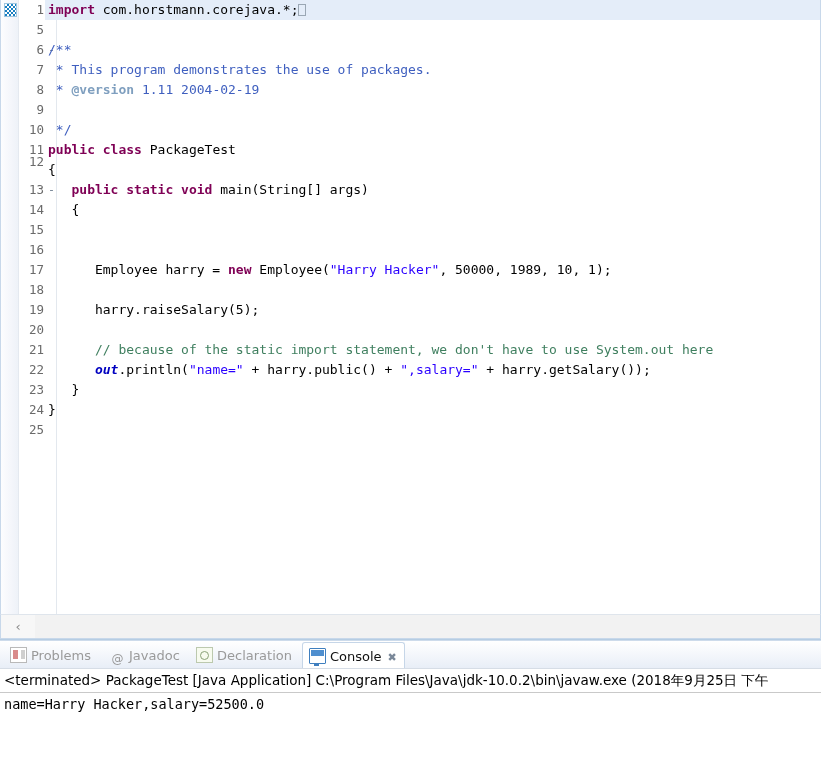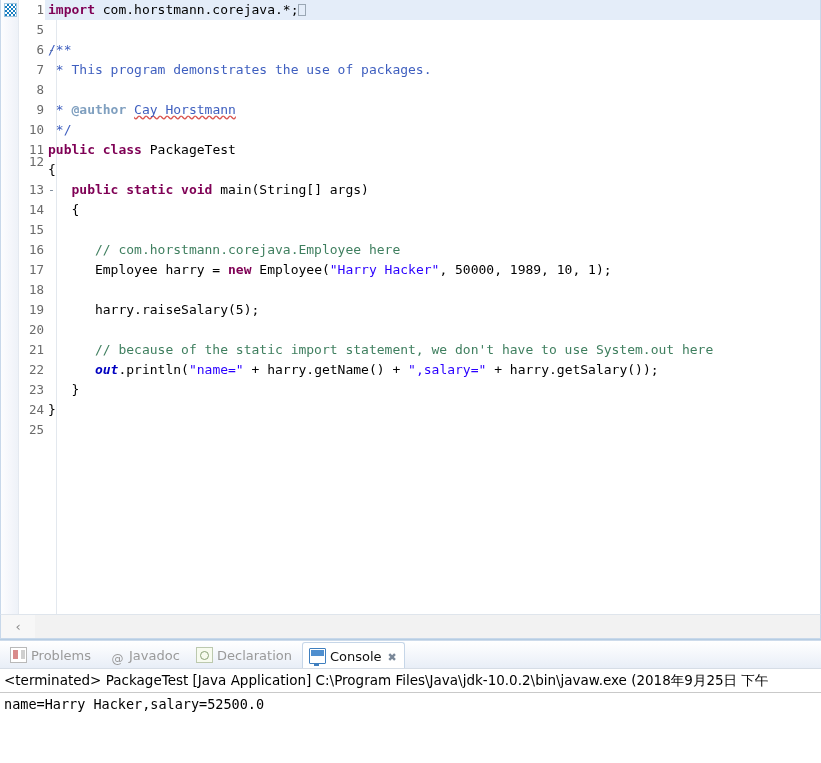--- a/index.html
+++ b/index.html
@@ -397,24 +397,24 @@
         </div>
 
         <div class="row" style="top:40px">
           <div class="code jdoc">/**</div>
         </div>
 
         <div class="row" style="top:60px">
           <div class="code"><span class="jdoc"> * </span><span class="jdoc">This program demonstrates the use of packages.</span></div>
         </div>
 
-
-        <div class="row" style="top:100px">
-          <div class="code"><span class="jdoc"> * </span><span class="jdoctag">@author</span><span class="jdoc"> </span><span class="jdoc spell">Cay Horstmann</span></div>
-        </div>
+        <div class="row" style="top:80px">
+          <div class="code"><span class="jdoc"> * </span><span class="jdoctag">@version</span><span class="jdoc"> 1.11 2004-02-19</span></div>
+        </div>
+
 
         <div class="row" style="top:120px">
           <div class="code jdoc"> */</div>
         </div>
 
         <div class="row" style="top:140px">
           <div class="code"><span class="kw">public</span><span class="plain"> </span><span class="kw">class</span><span class="plain"> PackageTest</span></div>
         </div>
 
         <div class="row" style="top:160px">
@@ -423,23 +423,20 @@
 
         <div class="row" style="top:180px">
           <div class="code"><span class="plain">   </span><span class="kw">public</span><span class="plain"> </span><span class="kw">static</span><span class="plain"> </span><span class="kw">void</span><span class="plain"> main(String[] args)</span></div>
         </div>
 
         <div class="row" style="top:200px">
           <div class="code plain">   {</div>
         </div>
 
 
-        <div class="row" style="top:240px">
-          <div class="code"><span class="plain">      </span><span class="cmt">// com.horstmann.corejava.Employee here</span></div>
-        </div>
 
         <div class="row" style="top:260px">
           <div class="code"><span class="plain">      </span><span class="plain">Employee harry = </span><span class="kw">new</span><span class="plain"> Employee(</span><span class="str">"Harry Hacker"</span><span class="plain">, 50000, 1989, 10, 1);</span></div>
         </div>
 
         <div class="row" style="top:280px">
           <div class="code"></div>
         </div>
 
         <div class="row" style="top:300px">
@@ -448,21 +445,21 @@
 
         <div class="row" style="top:320px">
           <div class="code"></div>
         </div>
 
         <div class="row" style="top:340px">
           <div class="code"><span class="plain">      </span><span class="cmt">// because of the static import statement, we don't have to use System.out here</span></div>
         </div>
 
         <div class="row" style="top:360px">
-          <div class="code"><span class="plain">      </span><span class="sfield">out</span><span class="plain">.println(</span><span class="str">"name="</span><span class="plain"> + harry.getName() + </span><span class="str">",salary="</span><span class="plain"> + harry.getSalary());</span></div>
+          <div class="code"><span class="plain">      </span><span class="sfield">out</span><span class="plain">.println(</span><span class="str">"name="</span><span class="plain"> + harry.public() + </span><span class="str">",salary="</span><span class="plain"> + harry.getSalary());</span></div>
         </div>
 
         <div class="row" style="top:380px">
           <div class="code plain">   }</div>
         </div>
 
         <div class="row" style="top:400px">
           <div class="code plain">}</div>
         </div>
 

